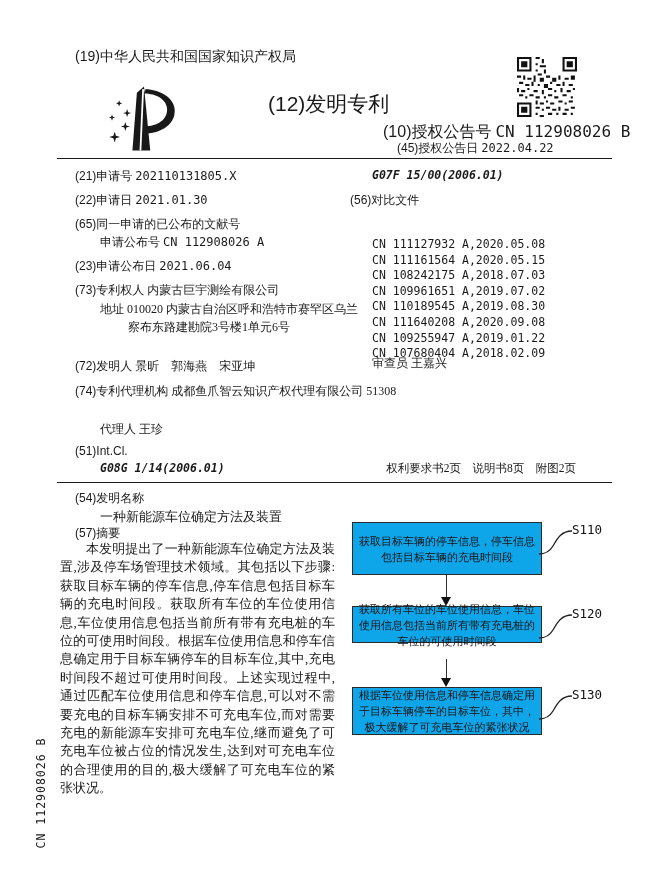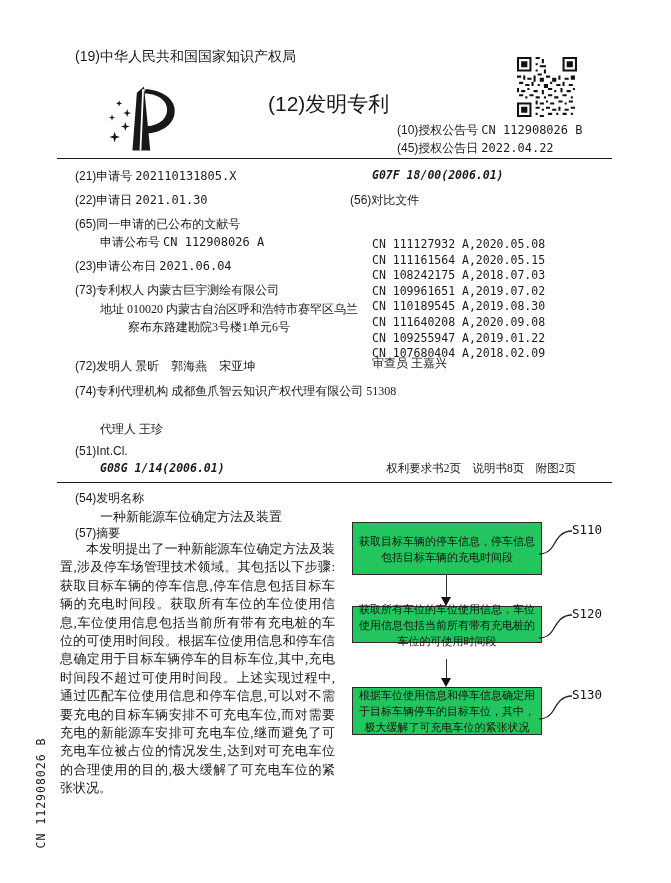--- a/index.html
+++ b/index.html
@@ -7,21 +7,21 @@
   .abs{position:absolute;}
   .hei{font-family:"Liberation Sans","DejaVu Sans",sans-serif;font-weight:400;}
   .song{font-family:"Liberation Serif","DejaVu Serif",serif;}
   .code{font-family:"DejaVu Sans Mono","Liberation Mono",monospace;}
   .it{font-style:italic;}
   .f12{font-size:12px;}
   .f115{font-size:11.5px;}
   .rule{position:absolute;left:57px;width:555px;height:0;border-top:1.6px solid #1a1a1a;}
   .hang{line-height:18px;}
   .cits div{height:15.6px;}
-  .flowbox{position:absolute;left:352px;width:190px;border:1.4px solid #2a2a2a;background:#22c55e;
+  .flowbox{position:absolute;left:352px;width:190px;border:1.4px solid #2a2a2a;background:#0ea5e9;
            display:flex;align-items:center;justify-content:center;text-align:center;
            font-family:"Liberation Sans","DejaVu Sans",sans-serif;font-size:11px;line-height:16px;
            padding:2px 4px;box-sizing:border-box;color:#111;}
   .arrow-line{position:absolute;left:446px;width:1.2px;background:#333;}
   .arrow-head{position:absolute;left:441px;width:0;height:0;border-left:5.5px solid transparent;
               border-right:5.5px solid transparent;border-top:9px solid #111;}
   .steplabel{position:absolute;font-family:"DejaVu Sans Mono",monospace;font-size:12.5px;color:#111;}
   .leader{position:absolute;}
   .vertnum{position:absolute;left:-24px;top:786px;width:130px;height:14px;
            transform:rotate(-90deg);font-family:"DejaVu Sans Mono",monospace;
@@ -54,21 +54,21 @@
   <div class="abs" style="left:517px;top:57px;">
     <svg width="60" height="60" viewBox="0 0 29 29">
       <rect width="29" height="29" fill="#fff"></rect>
       <path fill-rule="evenodd" fill="#111" d="M0 0h7v7H0z M1 1v5h5V1z M2 2h3v3H2z"></path>
       <path fill-rule="evenodd" fill="#111" d="M22 0h7v7h-7z M23 1v5h5V1z M24 2h3v3h-3z"></path>
       <path fill-rule="evenodd" fill="#111" d="M0 22h7v7H0z M1 23v5h5v-5z M2 24h3v3H2z"></path>
       <path fill="#111" d="M9 0h2v1H9z M12 1h1v2h-1z M9 3h1v1H9z M11 4h3v1h-3z M9 6h1v1H9z M13 6h1v2h-1z M10 8h2v1h-2z M0 9h2v1H0z M3 9h1v2H3z M5 10h2v1H5z M8 9h1v3H8z M11 10h2v2h-2z M14 9h2v1h-2z M17 10h2v2h-2z M20 9h1v2h-1z M23 10h2v1h-2z M26 9h2v2h-2z M1 12h2v1H1z M4 13h2v1H4z M7 12h1v2H7z M10 13h1v1h-1z M13 13h2v2h-2z M16 12h1v1h-1z M19 13h2v1h-2z M22 12h1v2h-1z M25 13h2v1h-2z M0 15h1v2H0z M2 16h2v1H2z M5 15h1v1H5z M8 16h2v1H8z M12 16h1v2h-1z M15 15h2v1h-2z M18 16h1v1h-1z M21 15h1v2h-1z M24 16h2v1h-2z M27 15h1v1h-1z M1 18h2v1H1z M4 19h1v1H4z M6 18h2v1H6z M9 19h2v1H9z M13 19h1v1h-1z M15 18h2v1h-2z M18 19h2v1h-2z M22 18h2v1h-2z M26 19h1v1h-1z M9 21h1v2H9z M11 22h2v1h-2z M14 21h1v1h-1z M16 22h2v1h-2z M20 21h2v1h-2z M23 22h1v1h-1z M25 21h2v1h-2z M9 24h2v1H9z M12 25h1v1h-1z M14 24h2v1h-2z M17 25h2v1h-2z M20 24h1v2h-1z M23 25h2v1h-2z M26 24h2v1h-2z M9 27h1v1H9z M11 28h2v1h-2z M15 27h2v1h-2z M19 27h1v1h-1z M22 27h2v1h-2z M26 27h1v1h-1z"></path>
     </svg>
   </div>
 
-  <div class="abs" style="left:397px;top:122px;font-size:12px;">
+  <div class="abs" style="left:383px;top:122px;font-size:16px;">
     <span class="hei">(10)授权公告号</span>
     <span class="code">CN 112908026 B</span>
   </div>
   <div class="abs" style="left:397px;top:140px;font-size:12px;">
     <span class="hei">(45)授权公告日</span>
     <span class="code">2022.04.22</span>
   </div>
 
   <div class="rule" style="top:158px;"></div>
 
@@ -105,21 +105,21 @@
     <span class="hei">(74)专利代理机构</span>
     <span class="song">成都鱼爪智云知识产权代理有限公司 51308</span>
   </div>
   <div class="abs f12" style="left:100px;top:421px;">
     <span class="hei">代理人</span>
     <span class="song">王珍</span>
   </div>
   <div class="abs f12 hei" style="left:75px;top:444px;">(51)Int.Cl.</div>
   <div class="abs f115 code it" style="left:100px;top:461px;font-weight:600;">G08G 1/14(2006.01)</div>
 
-  <div class="abs f115 code it" style="left:372px;top:168px;font-weight:600;">G07F 18/00(2006.01)</div>
+  <div class="abs f115 code it" style="left:372px;top:168px;font-weight:600;">G07F 15/00(2006.01)</div>
   <div class="abs f12 hei" style="left:350px;top:192px;">(56)对比文件</div>
   <div class="abs f115 code cits" style="left:372px;top:210px;margin-top:27px;">
     <div>CN 111127932 A,2020.05.08</div>
     <div>CN 111161564 A,2020.05.15</div>
     <div>CN 108242175 A,2018.07.03</div>
     <div>CN 109961651 A,2019.07.02</div>
     <div>CN 110189545 A,2019.08.30</div>
     <div>CN 111640208 A,2020.09.08</div>
     <div>CN 109255947 A,2019.01.22</div>
     <div>CN 107680404 A,2018.02.09</div>

